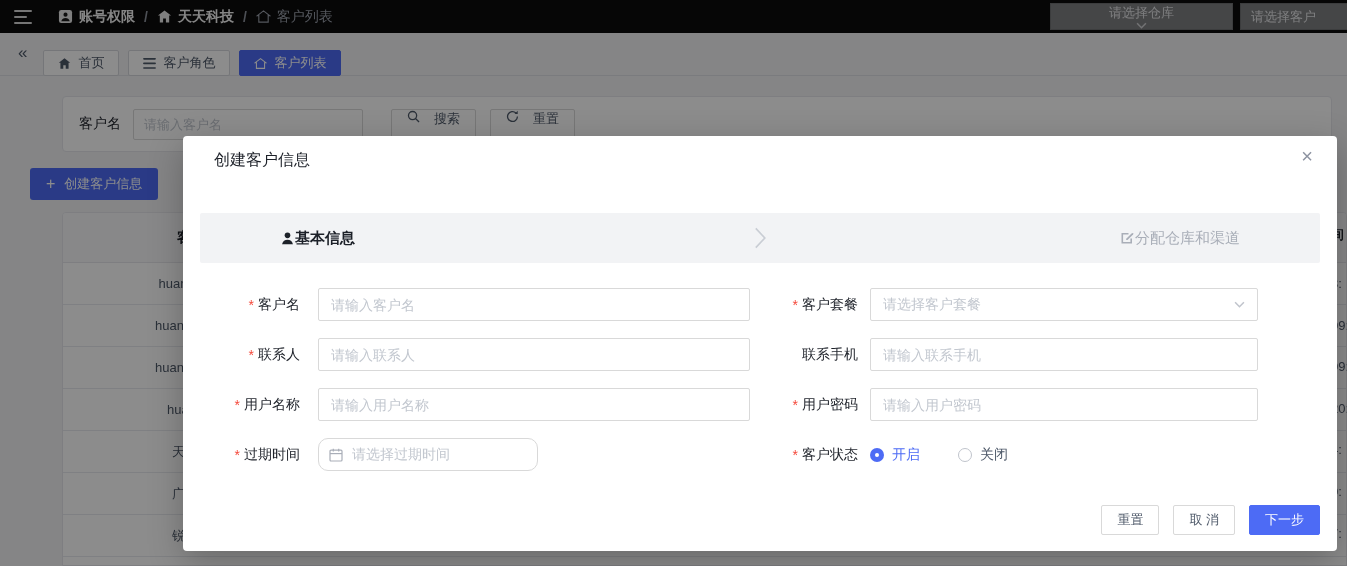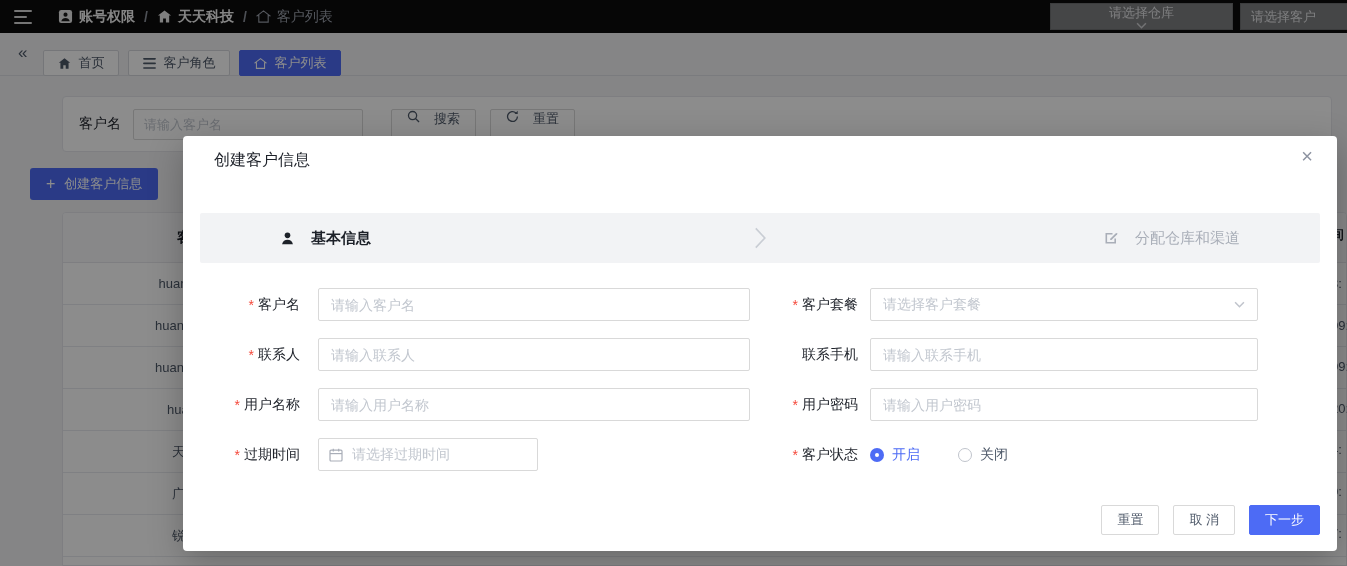--- a/index.html
+++ b/index.html
@@ -37,36 +37,36 @@
   .td.name { width:270px; text-align:center; }
   .frag { position:absolute; left:1331px; font-size:13px; color:#4e5969; white-space:nowrap; z-index:1; }
   .frag.head { color:#1d2129; font-weight:bold; }
 
   
   .overlay { position:absolute; inset:0; background:rgba(0,0,0,0.45); z-index:5; }
   .modal { position:absolute; left:183px; top:136px; width:1154px; height:415px; background:#fff; border-radius:4px; z-index:6; box-shadow:0 10px 34px rgba(0,0,0,0.25); }
   .m-title { position:absolute; left:31px; top:14px; font-size:16px; color:#1d2129; }
   .m-close { position:absolute; right:24px; top:10px; font-size:20px; color:#8d93a1; cursor:pointer; line-height:1; }
   .steps { position:absolute; left:17px; right:17px; top:77px; height:50px; background:#f2f3f5; border-radius:2px; display:flex; align-items:center; justify-content:space-between; padding:0 80px; }
-  .step { display:flex; align-items:center; gap:16px; font-size:15px; font-weight:bold; color:#1d2129; }
+  .step { display:flex; align-items:center; gap:0; font-size:15px; font-weight:bold; color:#1d2129; }
   .step.inactive { color:#a9aeb8; font-weight:normal; }
   .chev { position:absolute; left:50%; transform:translateX(-50%); display:inline-flex; }
 
   .mform { position:absolute; top:152px; left:0; width:100%; }
   .frow { display:flex; align-items:center; height:33px; margin-bottom:17px; }
   .flabel { display:flex; justify-content:flex-end; align-items:center; gap:4px; font-size:14px; color:#1d2129; }
   .flabel.w-l { width:117px; }
   .flabel.w-r { width:108px; }
   .star { color:#f5483b; }
   .ctl-l { margin-left:18px; width:432px; }
   .ctl-r { margin-left:12px; width:388px; }
   input.txt { width:100%; height:33px; border:1px solid #d9d9d9; border-radius:2px; padding:0 12px; font-size:14px; color:#1d2129; font-family:inherit; }
   input::placeholder { color:#c2c7cf; }
   .fselect { height:33px; border:1px solid #d9d9d9; border-radius:2px; display:flex; align-items:center; justify-content:space-between; padding:0 12px; color:#c2c7cf; cursor:pointer; }
-  .fdate { width:220px; height:33px; border:1px solid #d9d9d9; border-radius:2px; display:flex; align-items:center; gap:9px; padding:0 10px; color:#c2c7cf; cursor:pointer; }
+  .fdate { width:220px; height:33px; border:1px solid #d9d9d9; border-radius:10px; display:flex; align-items:center; gap:9px; padding:0 10px; color:#c2c7cf; cursor:pointer; }
   .radio-group { display:flex; align-items:center; gap:38px; }
   .radio { display:flex; align-items:center; gap:8px; cursor:pointer; }
   .dot { width:14px; height:14px; border-radius:50%; }
   .dot.on { background:#4d6bf5; position:relative; }
   .dot.on::after { content:''; position:absolute; left:5px; top:5px; width:4px; height:4px; border-radius:50%; background:#fff; }
   .dot.off { background:#fff; border:1px solid #c0c4cc; }
   .r-on { color:#4d6bf5; }
   .r-off { color:#4e5969; }
   .m-footer { position:absolute; right:17px; bottom:16px; display:flex; gap:14px; }
   .btn { height:30px; padding:0 15px; background:#fff; border:1px solid #d9d9d9; border-radius:2px; font-size:13px; color:#4e5969; cursor:pointer; font-family:inherit; }

